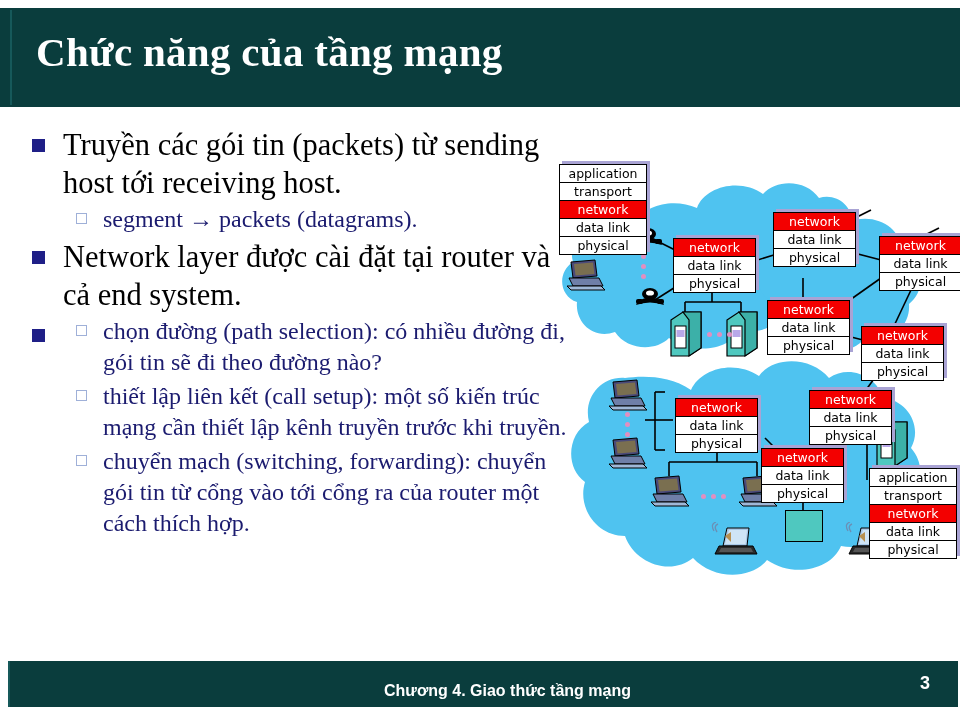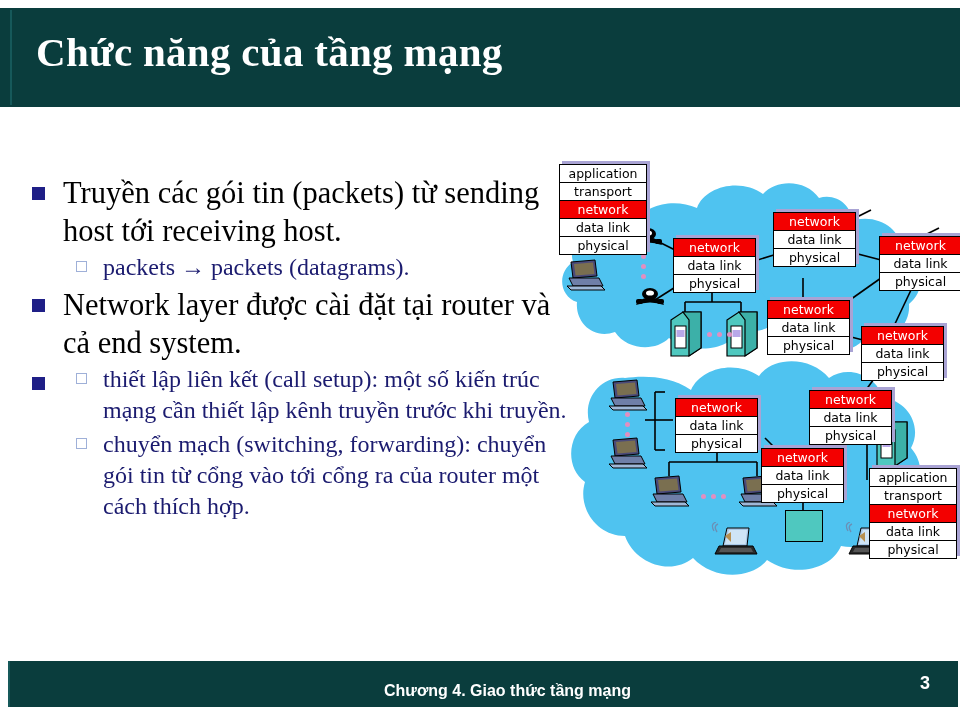--- a/index.html
+++ b/index.html
@@ -42,21 +42,20 @@
     letter-spacing: 0.3px;
     white-space: nowrap;
     font-family: "Liberation Serif", "DejaVu Serif", serif;
   }
 
   
   #body-text {
     position: absolute;
     left: 18px; top: 126px;
     width: 560px;
-    margin-top: 48px;
   }
   .bullet-l1 {
     position: relative;
     padding-left: 45px;
     margin-bottom: 2px;
     color: #000000;
     font-size: 30.5px;
     line-height: 38px;
     font-family: "Liberation Serif", "DejaVu Serif", serif;
   }
@@ -189,34 +188,38 @@
 
   <div id="body-text">
 
     <div class="bullet-l1">
       <span class="marker"></span>
       <span>Truyền các gói tin (packets) từ sending host tới receiving host.</span>
     </div>
 
     <div class="bullet-l2">
       <span class="marker"></span>
-      <span>packets</span>
+      <span>segment</span>
       <span class="arrow-glyph">→</span>
       <span>packets (datagrams).</span>
     </div>
 
     <div class="bullet-l1">
       <span class="marker"></span>
       <span>Network layer được cài đặt tại router và cả end system.</span>
     </div>
 
     <div class="bullet-l1">
       <span class="marker"></span>
     </div>
 
+    <div class="bullet-l2">
+      <span class="marker"></span>
+      <span>chọn đường (path selection): có nhiều đường đi, gói tin sẽ đi theo đường nào?</span>
+    </div>
 
     <div class="bullet-l2">
       <span class="marker"></span>
       <span>thiết lập liên kết (call setup): một số kiến trúc mạng cần thiết lập kênh truyền trước khi truyền.</span>
     </div>
 
     <div class="bullet-l2">
       <span class="marker"></span>
       <span>chuyển mạch (switching, forwarding): chuyển gói tin từ cổng vào tới cổng ra của router một cách thích hợp.</span>
     </div>

